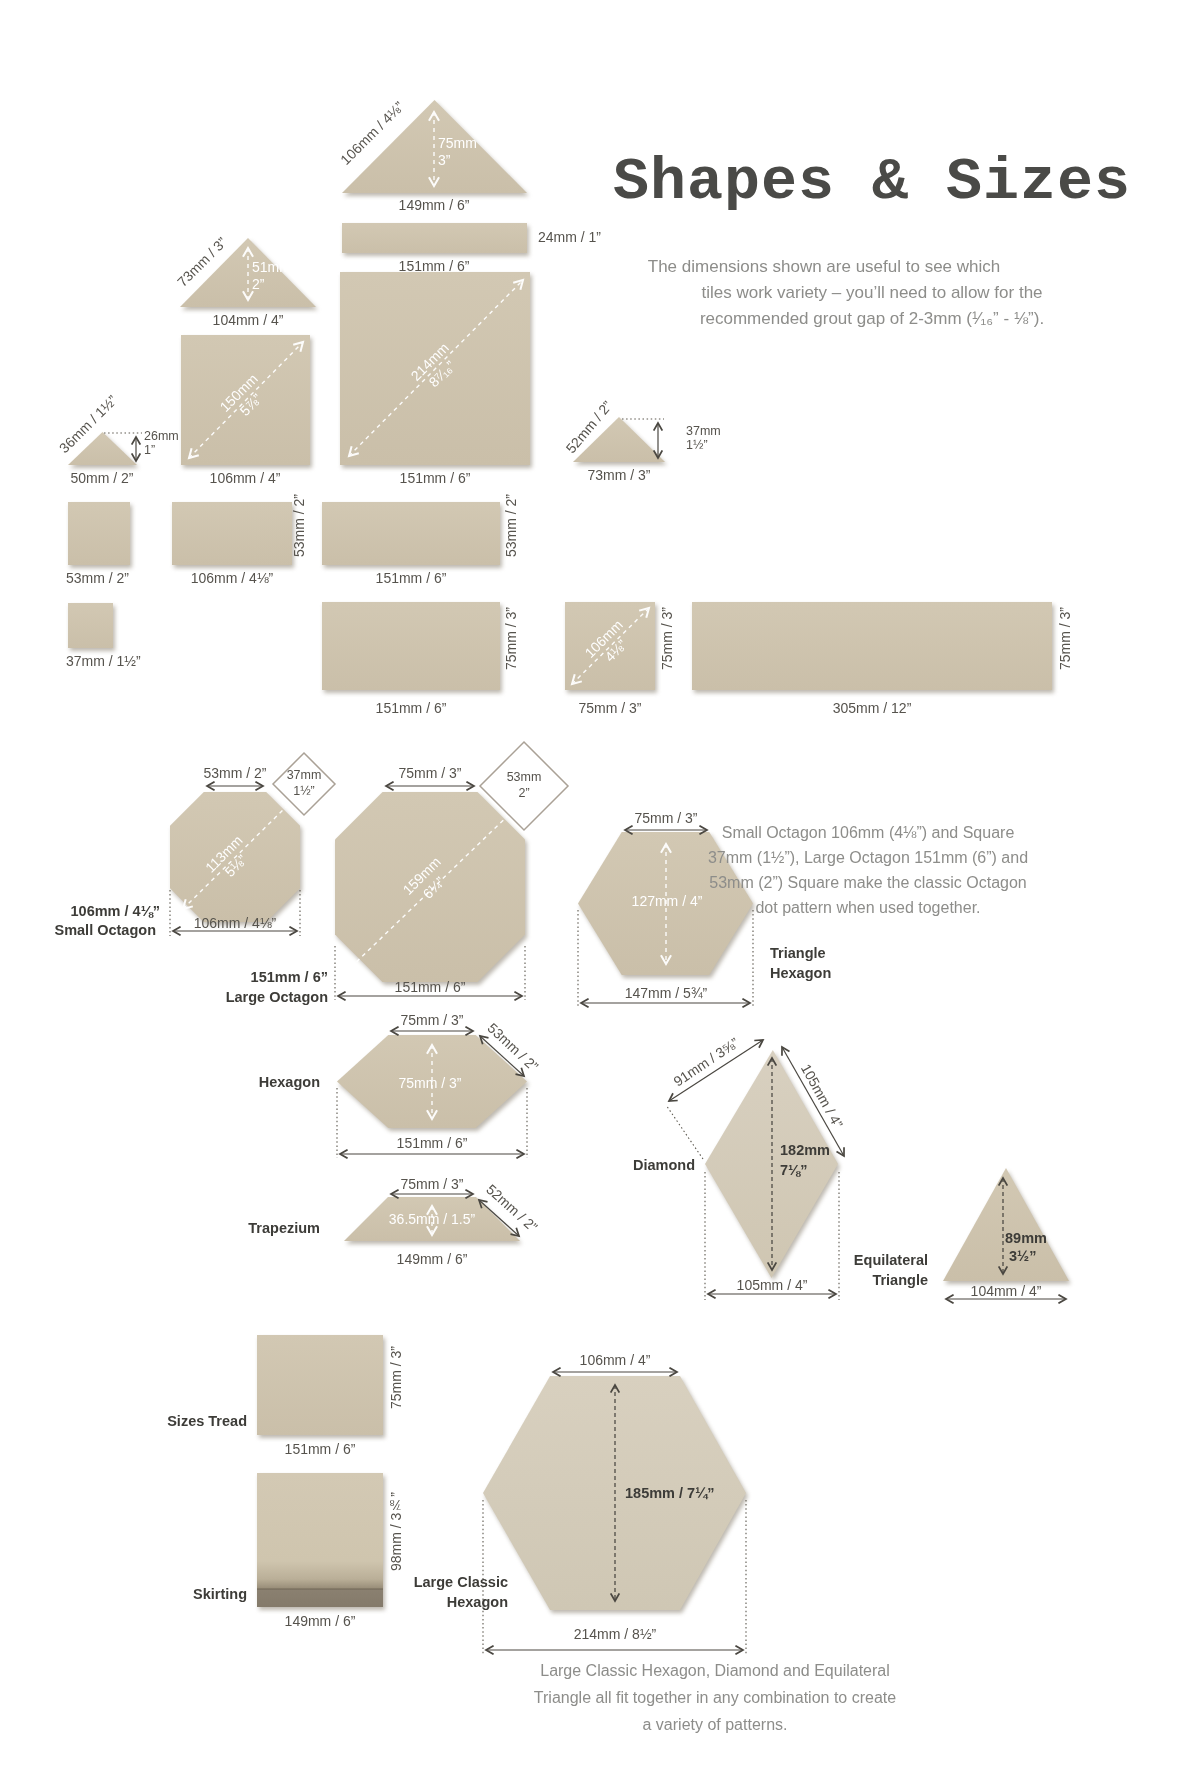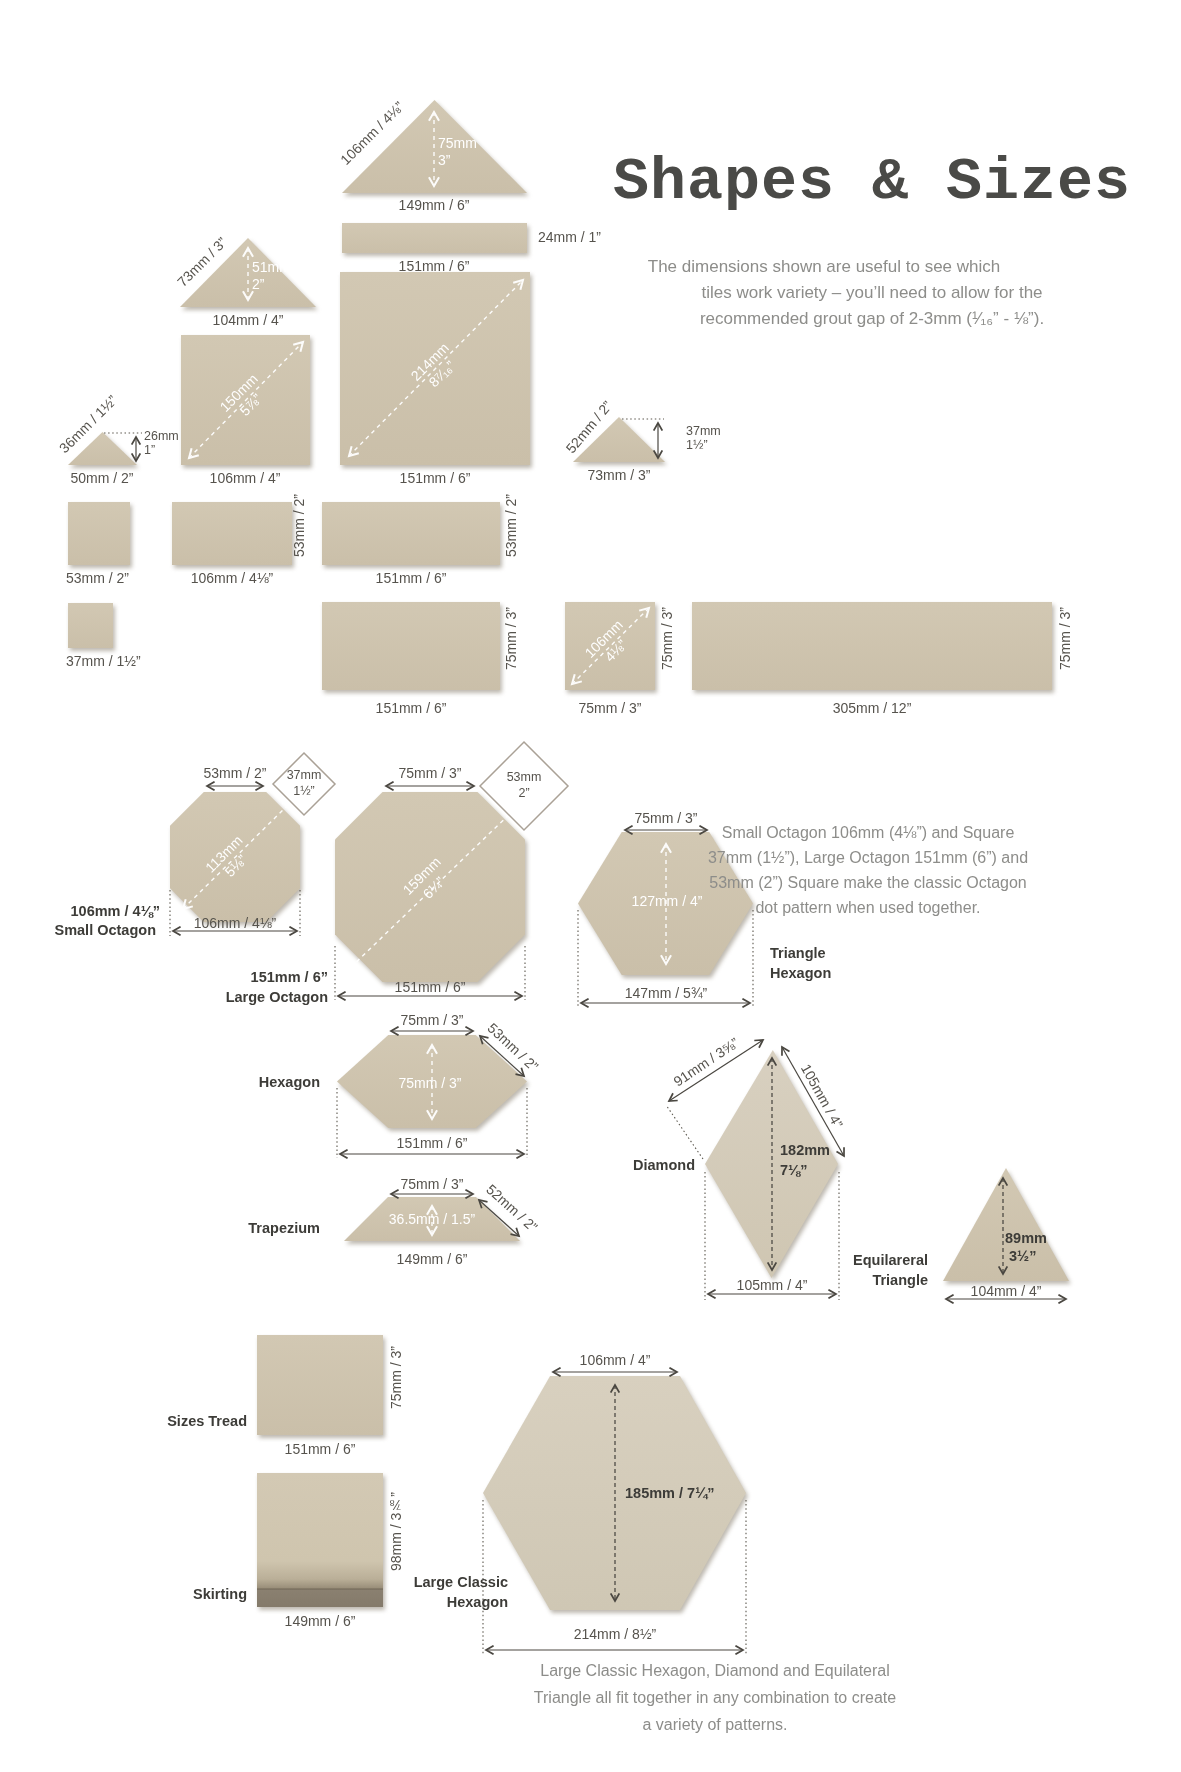--- a/index.html
+++ b/index.html
@@ -279,21 +279,21 @@
   <span class="t w sm" style="left:432px;top:1211px">36.5mm / 1.5”</span>
   <span class="t d" style="left:432px;top:1251px">149mm / 6”</span>
 
   <span class="t b br" style="left:695px;top:1157px">Diamond</span>
   <span class="t d rot" style="left:706px;top:1062px;--r:-34deg">91mm / 3⅝”</span>
   <span class="t d rot" style="left:822px;top:1096px;--r:61deg">105mm / 4”</span>
   <span class="t b" style="left:780px;top:1142px">182mm</span>
   <span class="t b" style="left:780px;top:1162px">7⅛”</span>
   <span class="t d" style="left:772px;top:1277px">105mm / 4”</span>
 
-  <span class="t b br" style="left:928px;top:1252px">Equilareral</span>
+  <span class="t b br" style="left:928px;top:1252px">Equilateral</span>
   <span class="t b br" style="left:928px;top:1272px">Triangle</span>
   <span class="t b" style="left:1005px;top:1230px">89mm</span>
   <span class="t b" style="left:1009px;top:1248px">3½”</span>
   <span class="t d" style="left:1006px;top:1283px">104mm / 4”</span>
 
   <span class="t b br" style="left:247px;top:1413px">Sizes Tread</span>
   <span class="v" style="left:388px;top:1346px">75mm / 3”</span>
   <span class="t d" style="left:320px;top:1441px">151mm / 6”</span>
 
   <span class="t b br" style="left:247px;top:1586px">Skirting</span>

